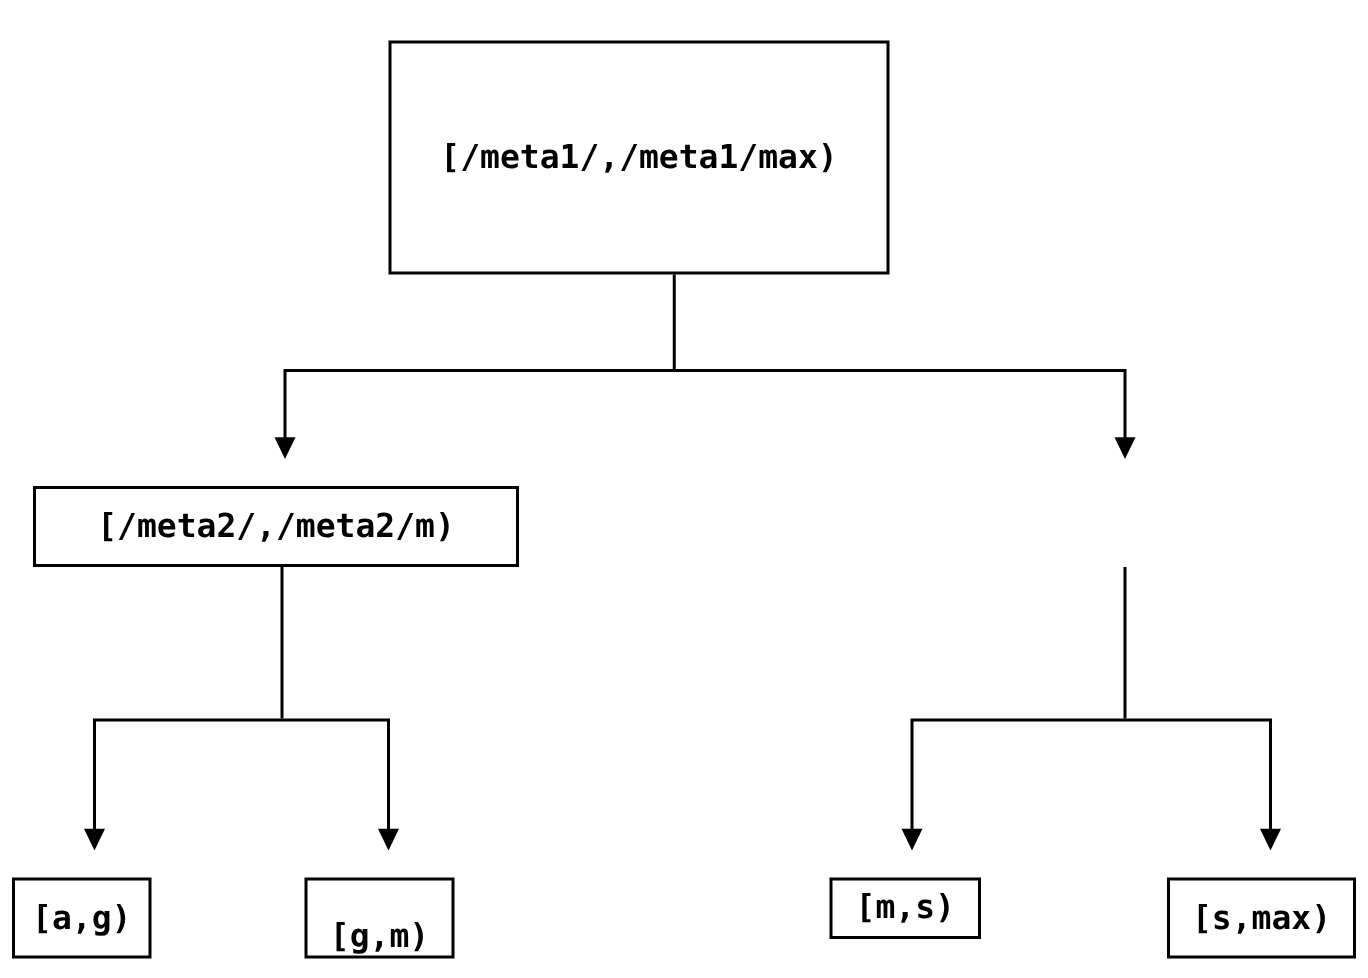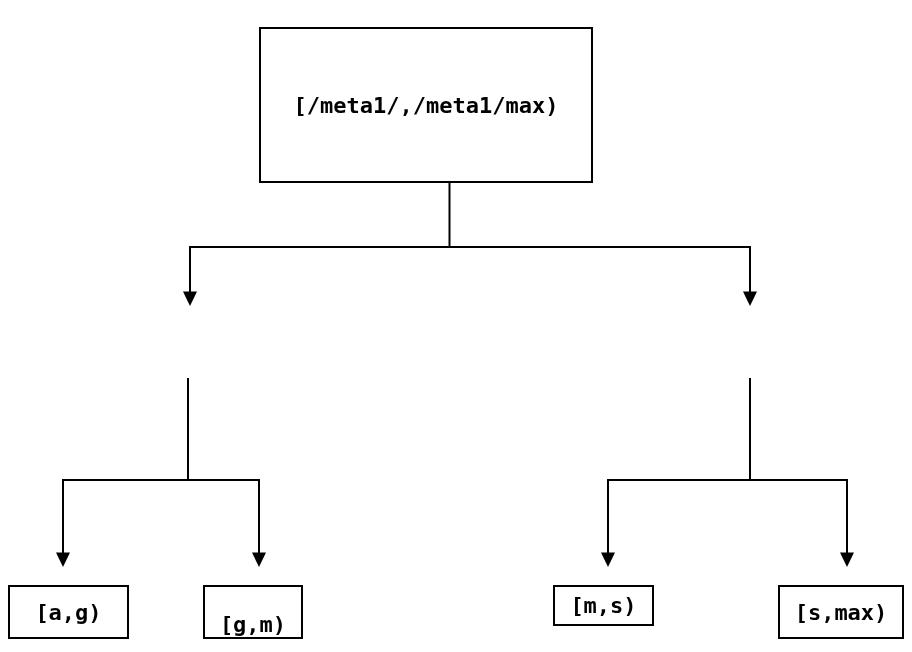--- a/index.html
+++ b/index.html
@@ -30,21 +30,21 @@
     display: flex;
     align-items: center;
     justify-content: center;
     font-size: 22px;
     font-weight: bold;
     white-space: nowrap;
   }
   .node-root  { left: 259px; top: 27px;  width: 334px; height: 156px; }
   .node-left  { left: 22px;  top: 324px; width: 324px; height: 54px; }
   .node-right { left: 581px; top: 324px; width: 322px; height: 54px; }
-  .node-leaf-ag   { left: 8px;   top: 585px; width: 121px; height: 54px; }
+  .node-leaf-ag   { left: 8px;   top: 585px; width: 93px; height: 54px; }
   .node-leaf-gm   { left: 203px; top: 585px; width: 100px; height: 54px; align-items: flex-end; }
   .node-leaf-ms   { left: 553px; top: 585px; width: 101px; height: 41px; }
   .node-leaf-smax { left: 778px; top: 585px; width: 126px; height: 54px; }
 </style>
 </head>
 <body>
 
 <div class="canvas">
 
   <svg class="edges-layer" width="912" height="652" viewBox="0 0 912 652" fill="none" stroke="#000000" stroke-width="2">
@@ -62,20 +62,23 @@
     <path d="M750,378 L750,479"></path>
     <path d="M608,553 L608,480 L847,480 L847,553"></path>
     <polygon points="601,552.5 615,552.5 608,567" fill="#000000" stroke="none"></polygon>
     <polygon points="840,552.5 854,552.5 847,567" fill="#000000" stroke="none"></polygon>
   </svg>
 
   <div class="node node-root">
     <span>[/meta1/,/meta1/max)</span>
   </div>
 
+  <div class="node node-left">
+    <span>[/meta2/,/meta2/m)</span>
+  </div>
 
 
   <div class="node node-leaf-ag">
     <span>[a,g)</span>
   </div>
 
   <div class="node node-leaf-gm">
     <span>[g,m)</span>
   </div>
 

